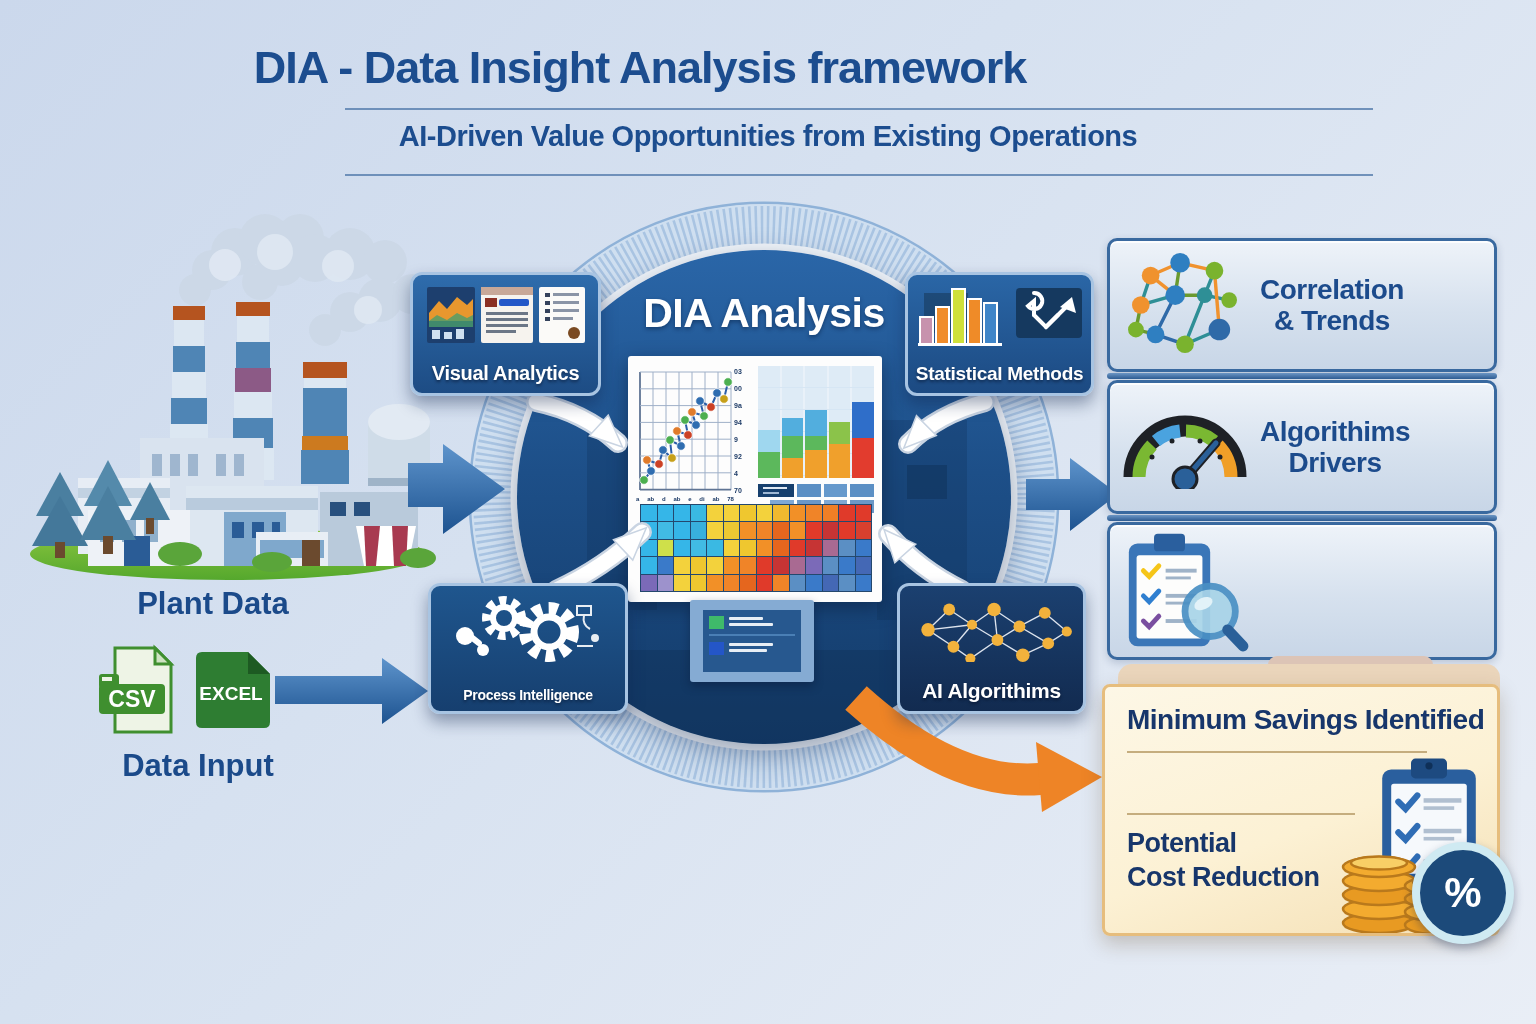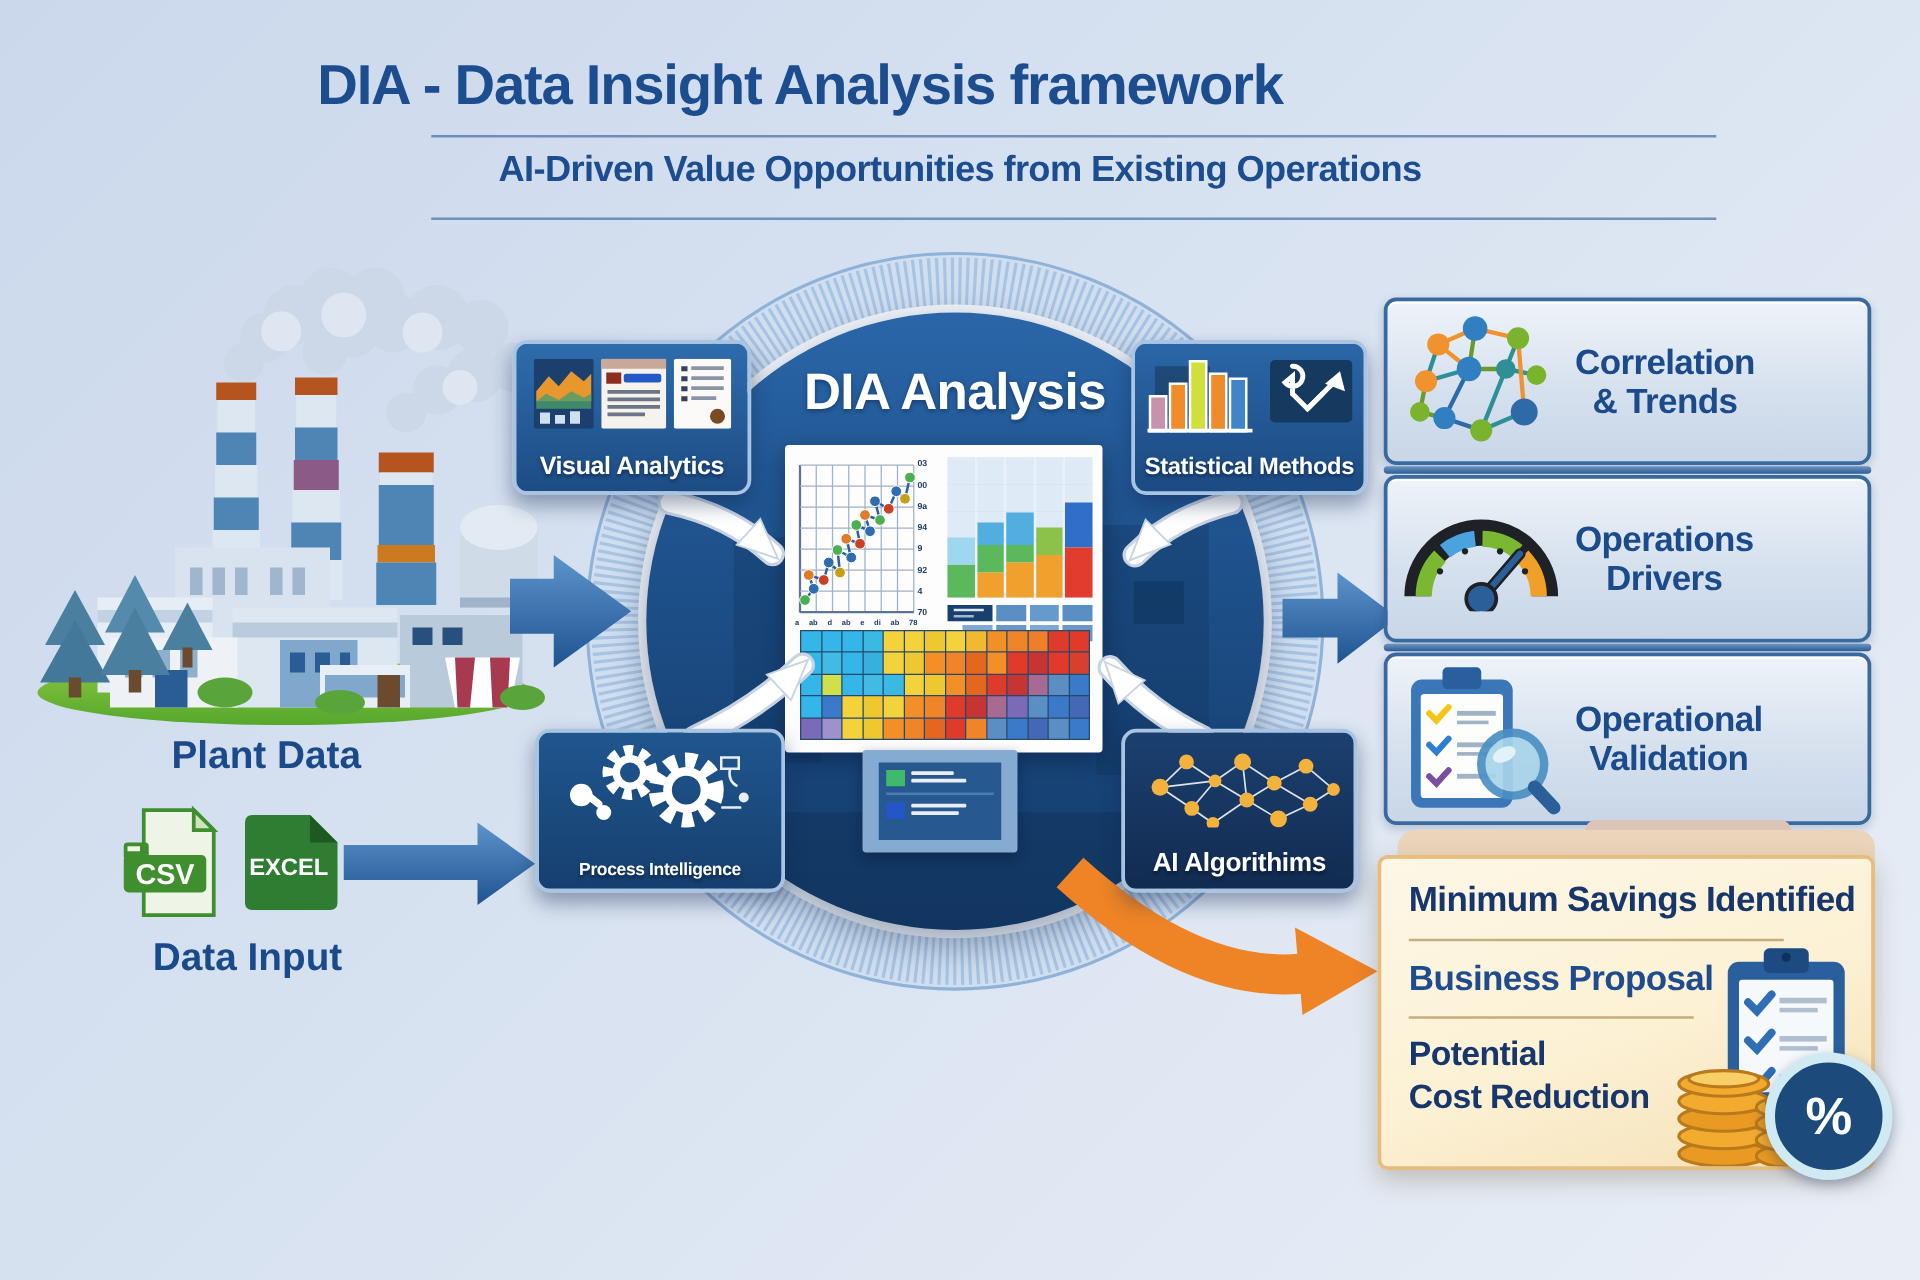--- a/index.html
+++ b/index.html
@@ -651,21 +651,21 @@
           <line x1="63" y1="74" x2="94" y2="38" stroke="#2a6099" stroke-width="5" stroke-linecap="round"></line>
           <circle cx="63" cy="74" r="12" fill="#2a6099" stroke="#1e2126" stroke-width="3"></circle>
           <g fill="#1e2126">
               <circle cx="30" cy="52" r="2.5"></circle>
               <circle cx="50" cy="36" r="2.5"></circle>
             <circle cx="78" cy="36" r="2.5"></circle>
               <circle cx="98" cy="52" r="2.5"></circle>
             </g>
         </svg>
       </div>
-      <div class="olabel"><span>Operations</span><br>
+      <div class="olabel"><span>Algorithims</span><br>
         <span>Drivers</span></div>
     </div>
     <div class="odiv"></div>
     <div class="ocard" style="height:132px">
       <div class="oicon">
         <svg width="128" height="122" viewBox="0 0 132 126">
           <rect x="8" y="14" width="84" height="106" rx="9" fill="#3a76b8"></rect>
           <rect x="34" y="4" width="32" height="18" rx="4" fill="#2a5f9e"></rect>
           <rect x="16" y="26" width="68" height="86" rx="3" fill="#fdfdfc"></rect>
           <g stroke-width="5" fill="none" stroke-linecap="round">
@@ -678,31 +678,28 @@
               <rect x="46" y="48" width="26" height="3"></rect>
             <rect x="46" y="66" width="32" height="4"></rect>
               <rect x="46" y="74" width="26" height="3"></rect>
             <rect x="46" y="92" width="32" height="4"></rect>
             </g>
           <circle cx="92" cy="84" r="26" fill="#a8d4e8" opacity=".92" stroke="#4a90c4" stroke-width="7"></circle>
           <ellipse cx="85" cy="76" rx="10" ry="6" fill="#e2f2f8" transform="rotate(-25 85 76)"></ellipse>
           <line x1="110" y1="103" x2="126" y2="120" stroke="#2a6099" stroke-width="11" stroke-linecap="round"></line>
         </svg>
       </div>
-      <div class="olabel"><span>Operational</span><br>
-        <span>Validation</span></div>
     </div>
   </div>
 
   <div class="abs folder-tab"></div>
   <div class="abs folder-back"></div>
   <div class="abs savings">
     <div class="sv-title">Minimum Savings Identified</div>
     <div class="sv-hr" style="top:64px;width:300px"></div>
-    <div class="sv-proposal">Business Proposal</div>
     <div class="sv-hr" style="top:126px;width:228px"></div>
     <div class="sv-pot">
       <span>Potential</span><br>
       <span>Cost Reduction</span>
     </div>
 
     <svg style="position:absolute;right:14px;top:68px" width="108" height="126" viewBox="0 0 120 140">
       <rect x="8" y="16" width="104" height="122" rx="10" fill="#2a5f9e"></rect>
       <rect x="40" y="4" width="40" height="22" rx="5" fill="#1d4a80"></rect>
       <circle cx="60" cy="12" r="4" fill="#0f3058"></circle>

